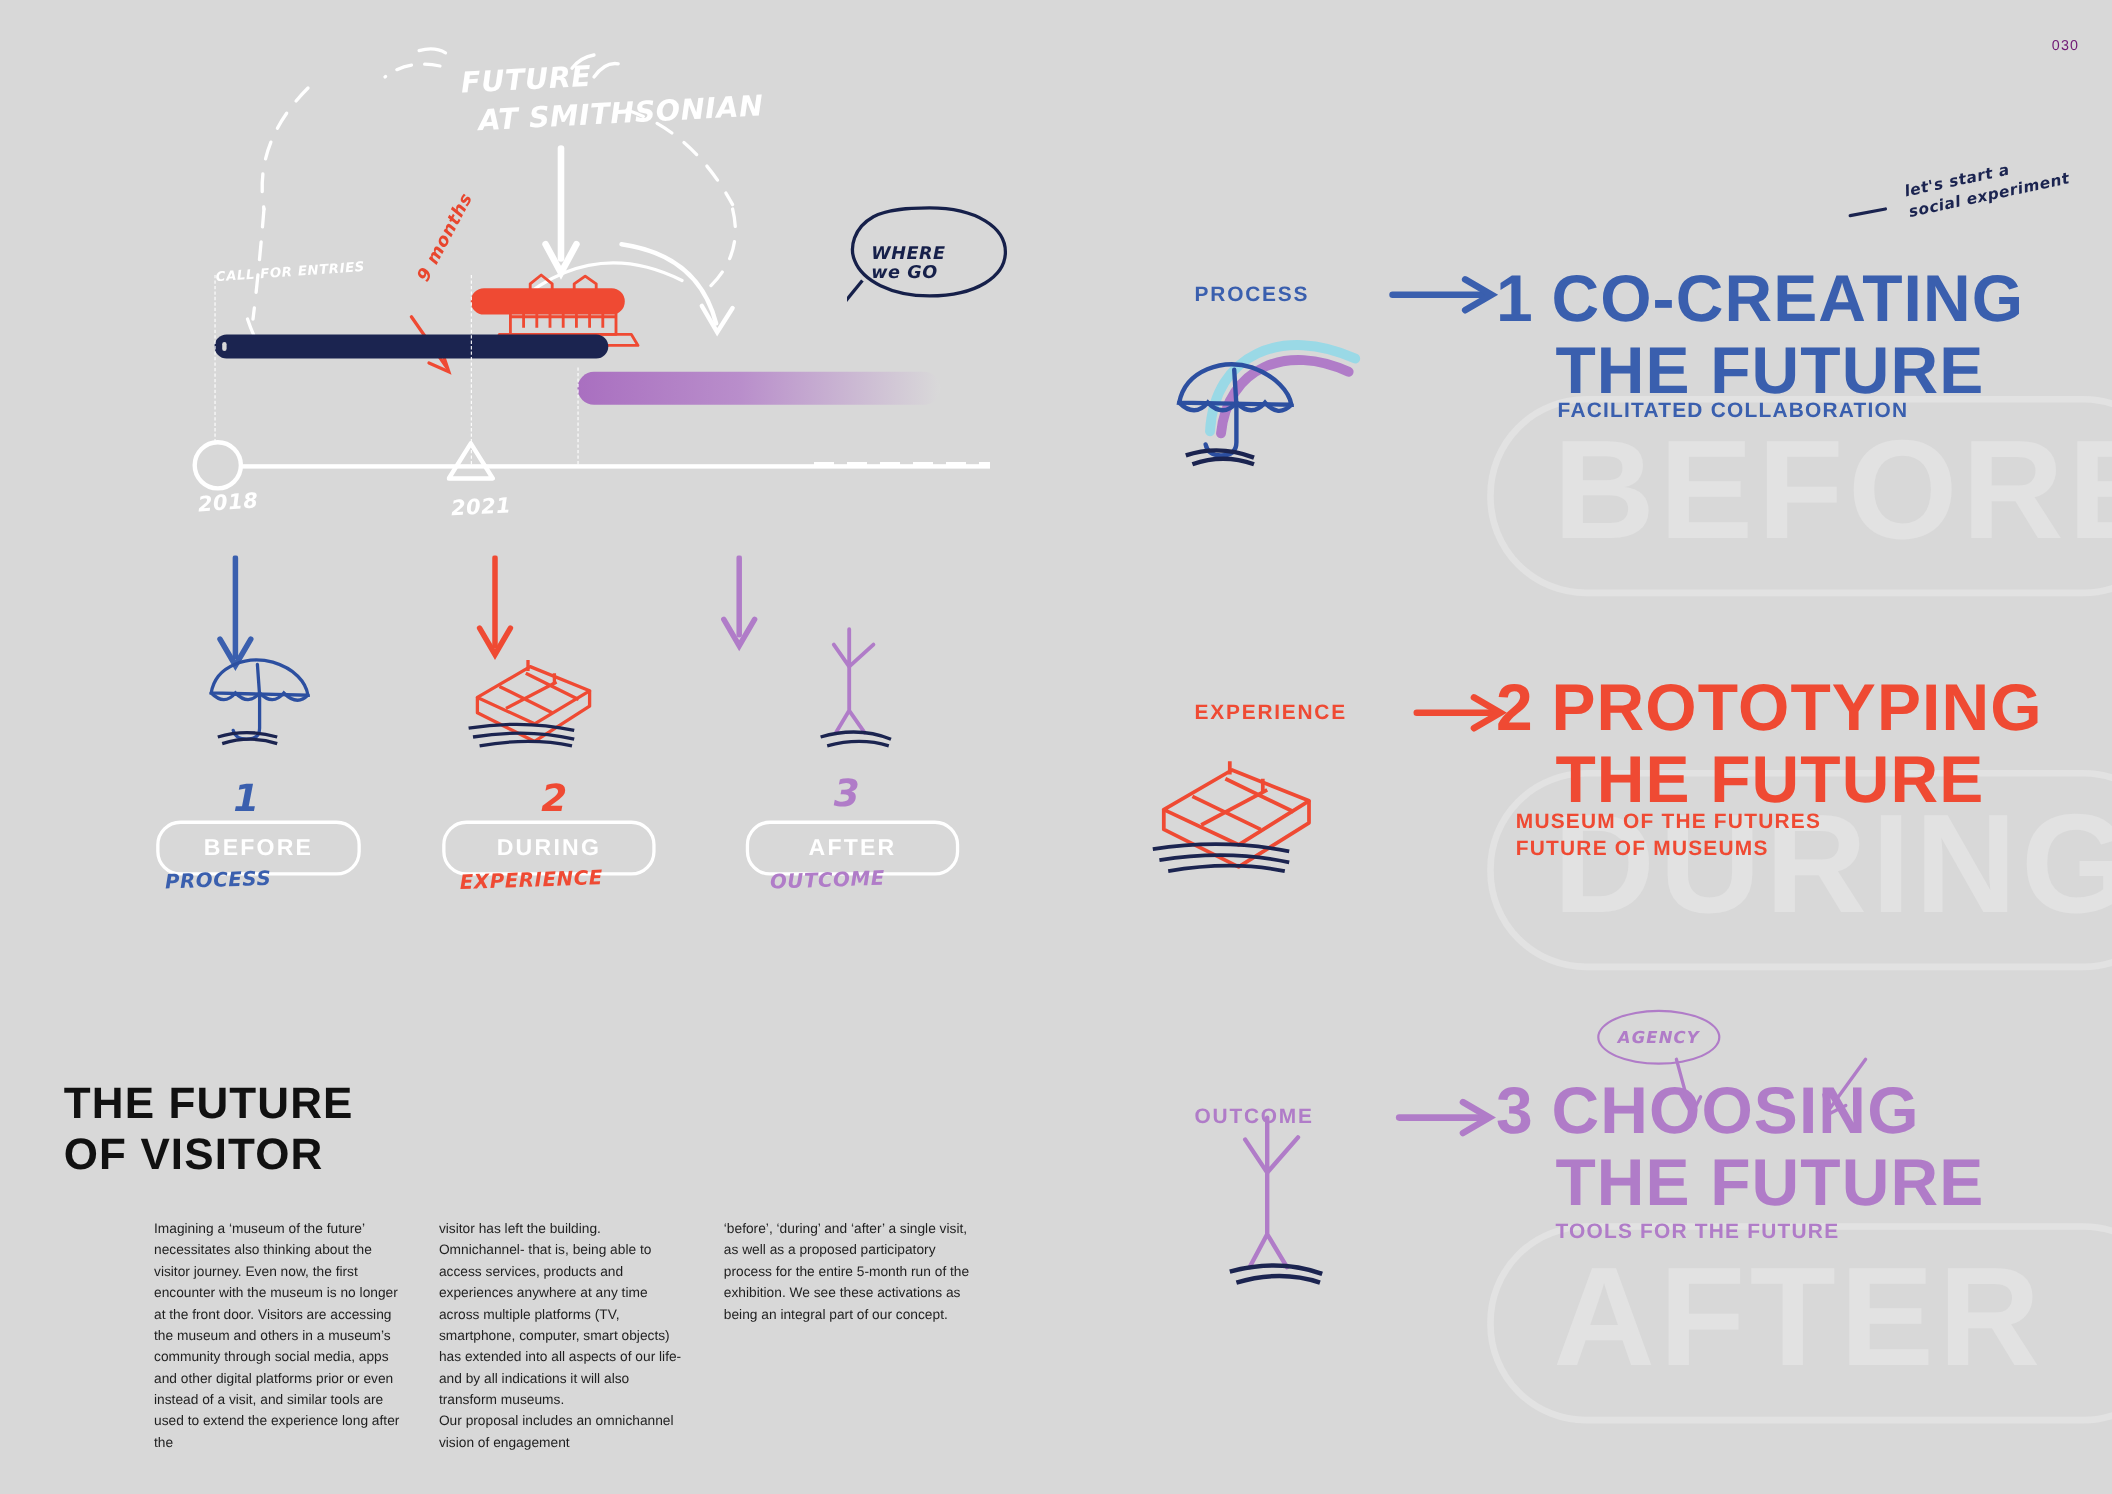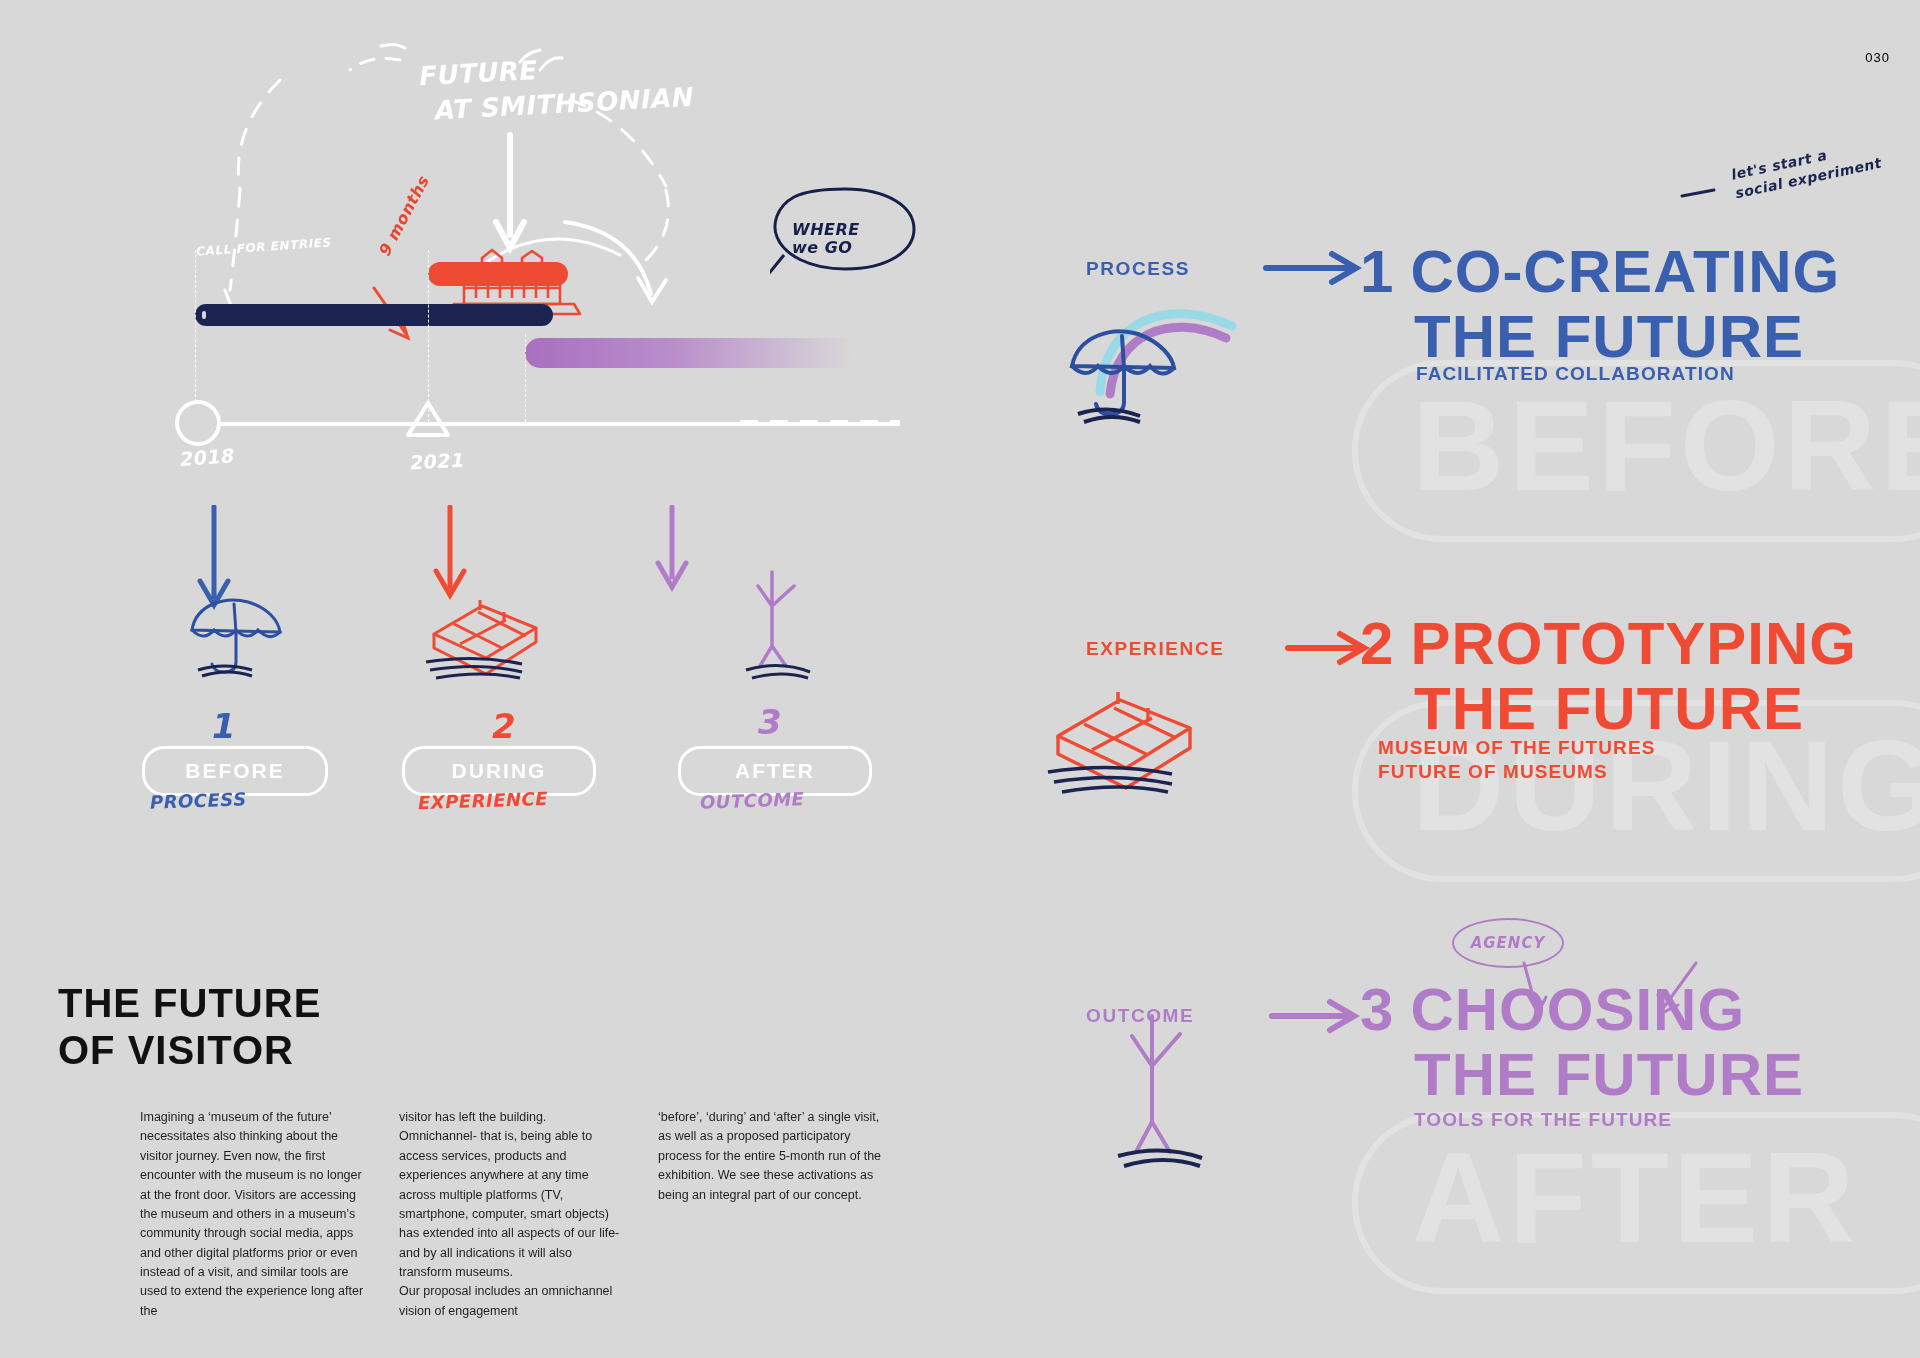--- a/index.html
+++ b/index.html
@@ -25,24 +25,24 @@
   .abs { position: absolute; }
   .hand {
     font-family: "DejaVu Sans", sans-serif;
     font-style: italic;
     font-weight: 700;
     letter-spacing: .5px;
   }
 
   
   #page-number {
-    right: 30px; top: 50px;
+    right: 30px; top: 33px;
     font-size: 13px;
     letter-spacing: 1px;
-    color: #000000;
+    color: #701a75;
     text-align: center;
   }
 
   
   #narrative-label {
     left: 56px; top: 52px;
     width: 230px;
     color: #ffffff;
     font-size: 15px;
     font-weight: 700;

